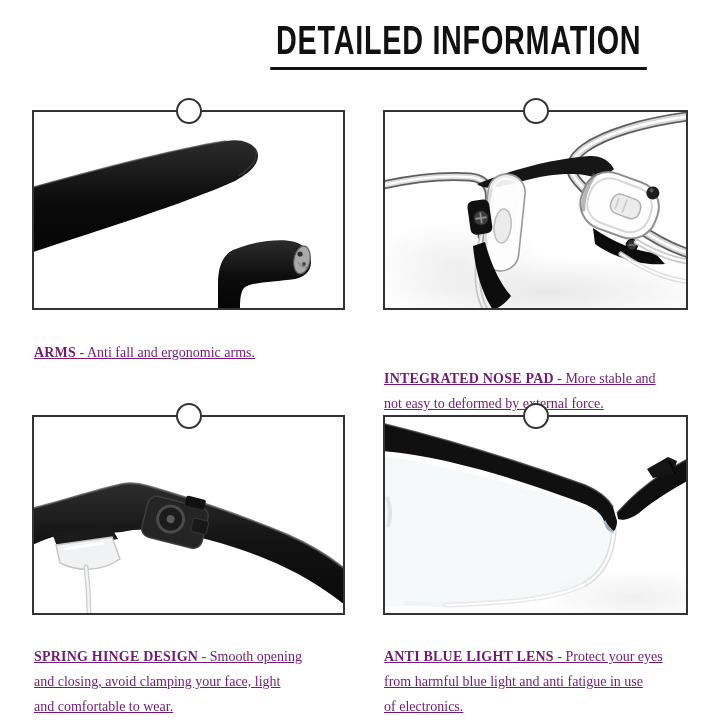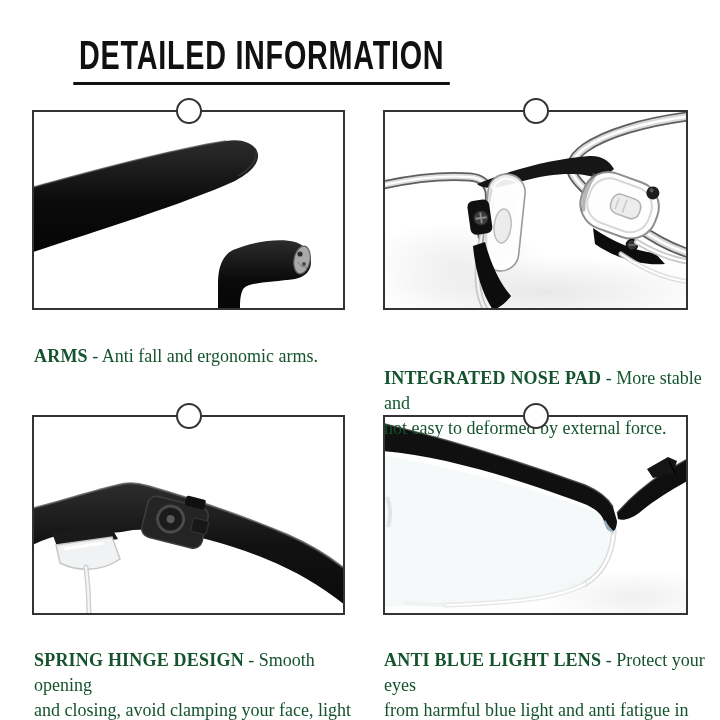--- a/index.html
+++ b/index.html
@@ -1,41 +1,41 @@
 <!DOCTYPE html>
 <html><head>
 <meta charset="utf-8">
 <style>
   html,body { margin:0; padding:0; }
   body { width:720px; height:720px; background:#fff; }
   .canvas { position:relative; width:720px; height:720px; background:#fff;
             font-family:"Liberation Serif", serif; overflow:hidden; }
 
   
-  .title-wrap { position:absolute; top:20px; left:0; width:720px; text-align:left;margin-top:15px; }
+  .title-wrap { position:absolute; top:20px; left:0; width:720px; text-align:right; }
   .title { display:inline-block; font-family:"Liberation Sans", sans-serif;
            font-weight:700; font-size:40px; line-height:1; letter-spacing:1px;
            color:#111; padding:0 8px 7px 8px; border-bottom:3.5px solid #111;
            transform:scaleX(0.72); transform-origin:center top; white-space:nowrap; }
 
   
   .panel { position:absolute; border:2px solid #333; background:#fff; box-sizing:border-box; }
   .p1 { left:32px;  top:110px; width:313px; height:200px; }
   .p2 { left:383px; top:110px; width:305px; height:200px; }
   .p3 { left:32px;  top:415px; width:313px; height:200px; }
   .p4 { left:383px; top:415px; width:305px; height:200px; }
 
   .marker { position:absolute; left:50%; top:-14px; transform:translateX(-50%);
             width:26px; height:26px; border:2.5px solid #333; border-radius:50%;
             background:#fff; box-sizing:border-box; z-index:2; }
 
   .photo { position:absolute; left:0; top:0; width:100%; height:100%; display:block; }
 
   
-  .cap { position:absolute; font-size:18px; line-height:25px; color:#14532d; }
+  .cap { position:absolute; font-size:14px; line-height:25px; color:#701a75;text-decoration:underline; }
   .cap strong { font-weight:700; letter-spacing:0.2px; }
   .cap1 { left:34px;  top:326px; width:334px; }
   .cap2 { left:384px; top:326px; width:324px;margin-top:40px; }
   .cap3 { left:34px;  top:630px; width:340px; }
   .cap4 { left:384px; top:630px; width:330px; }
 </style>
 </head>
 <body>
 
 <div class="canvas">

